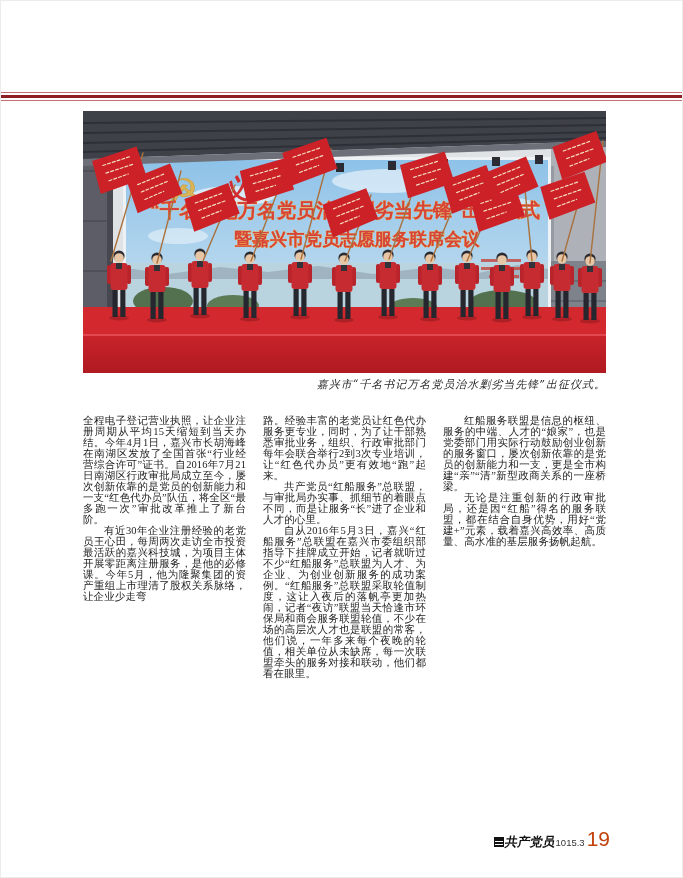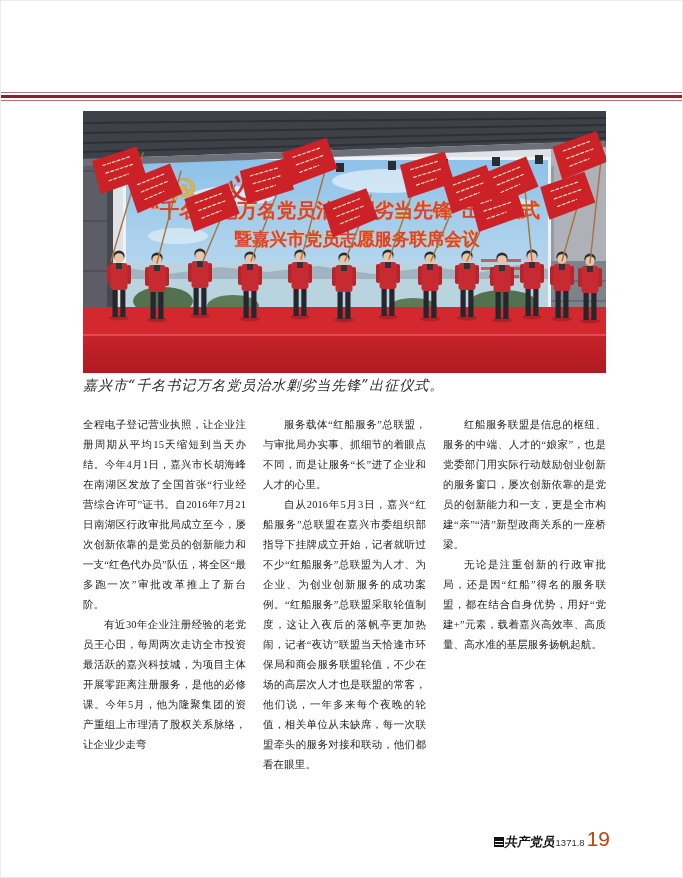--- a/index.html
+++ b/index.html
@@ -4,26 +4,26 @@
 <style>
   html,body{margin:0;padding:0;background:#fff;}
   .page{position:relative;width:683px;height:878px;background:#ffffff;overflow:hidden;
         border:1px solid #ececec;box-sizing:border-box;
         font-family:"Liberation Serif","DejaVu Serif",serif;}
   .top-rule{position:absolute;left:0;top:91px;width:683px;height:9px;
     background:linear-gradient(#c27076 0 1px,#ffffff 1px 3px,#8e1f24 3px 6px,#ffffff 6px 8px,#c27076 8px 9px);}
   .photo-wrap{position:absolute;left:82px;top:110px;width:523px;height:262px;}
   .photo-wrap svg{display:block;}
   .caption{position:absolute;left:82px;top:376px;width:523px;
-    font-size:14px;font-style:italic;color:#2b2b2b;letter-spacing:1px;
-    font-family:"DejaVu Serif","Liberation Serif",serif;}
+    font-size:11px;font-style:italic;color:#2b2b2b;letter-spacing:1px;
+    font-family:"DejaVu Serif","Liberation Serif",serif;text-align:right;}
   .columns{position:absolute;left:82px;top:414px;width:523px;height:412px;
     display:flex;gap:17px;}
   .col{width:163px;overflow:hidden;}
-  .para{margin:0;font-size:10.5px;line-height:20px;color:#1c1c1c;
+  .para{margin:0;font-size:10.5px;line-height:11px;color:#1c1c1c;
     text-align:justify;text-justify:inter-ideograph;letter-spacing:0.1px;}
   .para.indent{text-indent:2em;}
   .footer{position:absolute;right:72px;top:826px;display:flex;align-items:baseline;}
   .mag-logo{display:inline-block;width:10px;height:10px;margin-right:1px;position:relative;top:1px;
     background:linear-gradient(#111 0 3px,#fff 3px 4px,#111 4px 6px,#fff 6px 7px,#111 7px 10px);
     border:1px solid #111;box-sizing:border-box;}
   .mag-name{font-size:12.5px;font-weight:bold;color:#111;transform:skewX(-10deg);
     display:inline-block;margin-right:1px;font-family:"DejaVu Serif","Liberation Serif",serif;}
   .mag-issue{font-size:9.5px;color:#333;font-family:"Liberation Sans","DejaVu Sans",sans-serif;}
   .page-num{font-size:21px;color:#c2410c;margin-left:2px;
@@ -174,29 +174,30 @@
   </div>
 
   <div class="caption">嘉兴市“千名书记万名党员治水剿劣当先锋”出征仪式。</div>
 
   <div class="columns">
     <div class="col">
         <p class="para">全程电子登记营业执照，让企业注册周期从平均15天缩短到当天办结。今年4月1日，嘉兴市长胡海峰在南湖区发放了全国首张“行业经营综合许可”证书。自2016年7月21日南湖区行政审批局成立至今，屡次创新依靠的是党员的创新能力和一支“红色代办员”队伍，将全区“最多跑一次”审批改革推上了新台阶。</p>
         <p class="para indent">有近30年企业注册经验的老党员王心田，每周两次走访全市投资最活跃的嘉兴科技城，为项目主体开展零距离注册服务，是他的必修课。今年5月，他为隆聚集团的资产重组上市理清了股权关系脉络，让企业少走弯</p>
       </div>
     <div class="col">
-        <p class="para indent">服务载体“红船服务”总联盟，与审批局办实事、抓细节的着眼点不同，而是让服务“长”进了企业和人才的心里。</p>
+        <p class="para">路。经验丰富的老党员让红色代办服务更专业，同时，为了让干部熟悉审批业务，组织、行政审批部门每年会联合举行2到3次专业培训，让“红色代办员”更有效地“跑”起来。</p>
+        <p class="para indent">共产党员“红船服务”总联盟，与审批局办实事、抓细节的着眼点不同，而是让服务“长”进了企业和人才的心里。</p>
         <p class="para indent">自从2016年5月3日，嘉兴“红船服务”总联盟在嘉兴市委组织部指导下挂牌成立开始，记者就听过不少“红船服务”总联盟为人才、为企业、为创业创新服务的成功案例。“红船服务”总联盟采取轮值制度，这让入夜后的落帆亭更加热闹，记者“夜访”联盟当天恰逢市环保局和商会服务联盟轮值，不少在场的高层次人才也是联盟的常客，他们说，一年多来每个夜晚的轮值，相关单位从未缺席，每一次联盟牵头的服务对接和联动，他们都看在眼里。</p>
       </div>
     <div class="col">
         <p class="para indent">红船服务联盟是信息的枢纽、服务的中端、人才的“娘家”，也是党委部门用实际行动鼓励创业创新的服务窗口，屡次创新依靠的是党员的创新能力和一支，更是全市构建“亲”“清”新型政商关系的一座桥梁。</p>
         <p class="para indent">无论是注重创新的行政审批局，还是因“红船”得名的服务联盟，都在结合自身优势，用好“党建+”元素，载着嘉兴高效率、高质量、高水准的基层服务扬帆起航。</p>
       </div>
   </div>
 
   <div class="footer">
     <span class="mag-logo"></span>
     <span class="mag-name">共产党员</span>
-    <span class="mag-issue">1371.8</span>
+    <span class="mag-issue">1015.3</span>
     <span class="page-num">19</span>
   </div>
 
 </div>
 
 </body></html>

